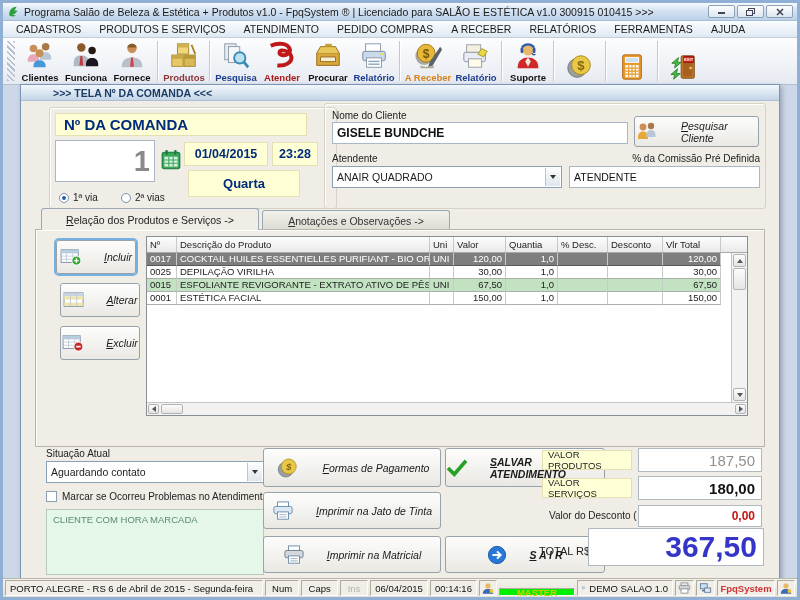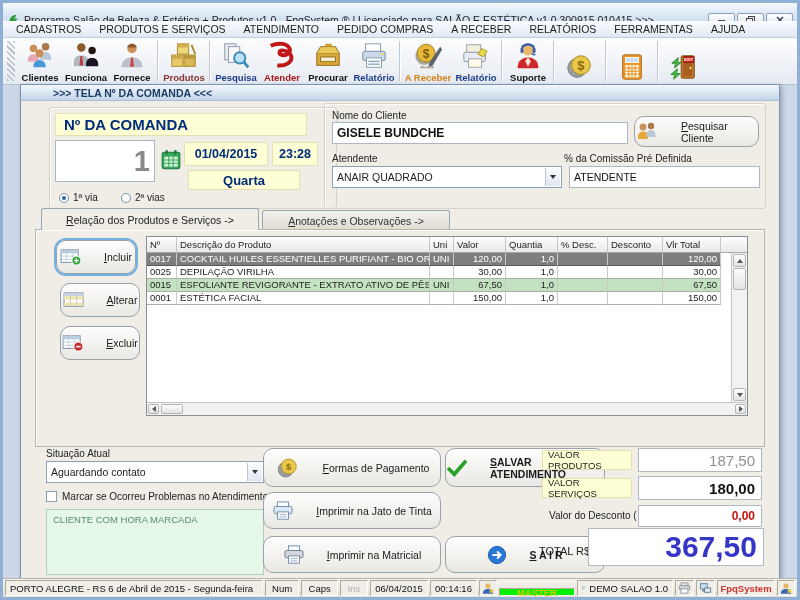--- a/index.html
+++ b/index.html
@@ -1,20 +1,20 @@
 <!DOCTYPE html>
 <html><head>
 <meta charset="utf-8">
 <style>
   html,body{margin:0;padding:0;background:#9aa8b8;}
   *{box-sizing:border-box;}
   .screen{position:relative;width:800px;height:600px;margin:0 auto;background:#ccd8e8;
     border:3px solid #8fb0d4;overflow:hidden;font-family:"Liberation Sans",sans-serif;color:#222;}
   
-  .titlebar{position:absolute;left:0;top:0;width:794px;height:34px;display:flex;align-items:center;
+  .titlebar{position:absolute;left:0;top:0;width:794px;height:18px;display:flex;align-items:center;
     padding:0 4px;background:linear-gradient(#f6fafd,#d4e2f2 45%,#bcd2e8);border-bottom:1px solid #a8bcd4;}
   .titlebar .t-txt{font-size:10.5px;color:#1a1a1a;white-space:nowrap;overflow:hidden;flex:1;margin-left:4px;}
   .winbtns{display:flex;gap:2px;}
   .winbtn{width:27px;height:13px;border:1px solid #8ca0b8;border-radius:2px;
     background:linear-gradient(#fdfefe,#dce6f0);display:flex;align-items:center;justify-content:center;}
   .winbtn svg{display:block}
   
   .menubar{position:absolute;left:0;top:18px;width:794px;height:17px;display:flex;align-items:center;
     background:linear-gradient(#fbfdff,#dfe8f2);border-bottom:1px solid #c2cedc;padding-left:4px;}
   .menubar span{font-size:10.5px;color:#1c1c1c;padding:0 9px;cursor:default;}
@@ -35,23 +35,23 @@
     display:flex;align-items:center;padding-left:32px;font-size:10.5px;font-weight:bold;color:#1c3c64;}
   .cbody{position:absolute;left:0;top:16px;width:758px;height:479px;}
   .gbox{position:absolute;border:1px solid #d6d2c8;border-radius:3px;box-shadow:inset 1px 1px 0 #fff;}
   .ylbl{background:#ffffd6;border:1px solid #e4e0b4;color:#002c7c;font-weight:bold;}
   .inp{background:#fff;border:1px solid #aab8c6;font-size:11px;color:#111;display:flex;align-items:center;padding:0 4px;}
   .combo{position:absolute;background:#fff;border:1px solid #8aa0b4;display:flex;align-items:center;
     font-size:10.5px;padding-left:4px;cursor:pointer;}
   .combo .dd{position:absolute;right:1px;top:1px;bottom:1px;width:15px;
     background:linear-gradient(#fbfcfd,#dfe6ee);border-left:1px solid #b8c4d0;display:flex;align-items:center;justify-content:center;}
   .arrow-dn{width:0;height:0;border-left:3.5px solid transparent;border-right:3.5px solid transparent;border-top:4px solid #333;}
-  .btn3d{position:absolute;background:linear-gradient(#fdfdfc,#e9e8e3);border:1px solid #98a2aa;border-radius:10px;
+  .btn3d{position:absolute;background:linear-gradient(#fdfdfc,#e9e8e3);border:1px solid #98a2aa;border-radius:3px;
     box-shadow:inset 0 1px 0 #fff;display:flex;align-items:center;justify-content:center;gap:22px;
-    font-size:10.5px;color:#1a1a1a;cursor:pointer;}
+    font-size:10.5px;color:#1a1a1a;cursor:pointer;font-style:italic;}
   .btn3d.focus{outline:2px solid #74b0e0;outline-offset:0;}
   .u1::first-letter{text-decoration:underline;}
   .radio{width:10px;height:10px;border-radius:50%;border:1px solid #7a92a8;background:#fff;display:inline-block;position:relative;}
   .radio.on::after{content:"";position:absolute;left:2px;top:2px;width:4px;height:4px;border-radius:50%;background:#2860b0;}
   .chk{width:11px;height:11px;border:1px solid #8aa0b0;background:#fff;display:inline-block;}
   
   .tab{position:absolute;height:20px;display:flex;align-items:center;justify-content:center;font-size:10.5px;
     border:1px solid #9aa8b4;border-bottom:none;border-radius:3px 3px 0 0;cursor:pointer;}
   .tab.active{background:#f0ede7;z-index:3;height:22px;}
   .tab.inactive{background:linear-gradient(#f2f1ec,#dedbd2);color:#333;}
@@ -321,21 +321,21 @@
       <div class="inp" style="position:absolute;left:34px;top:39px;width:100px;height:42px;justify-content:flex-end;font-size:29px;color:#8a8a8a;font-weight:bold;">1</div>
       <span style="position:absolute;left:139px;top:48px;cursor:pointer;"><svg width="22" height="22" viewBox="0 0 20 20">
             <rect x="2" y="3" width="16" height="15" rx="2" fill="#3aa85a" stroke="#1a7838"></rect>
             <rect x="4" y="7" width="12" height="9" fill="#d8f0e0"></rect>
             <path d="M4 10h12M4 13h12M8 7v9M12 7v9" stroke="#3aa85a" stroke-width="1"></path>
             <rect x="5" y="1" width="2" height="4" fill="#1a7838"></rect>
             <rect x="13" y="1" width="2" height="4" fill="#1a7838"></rect>
           </svg></span>
       <div class="ylbl" style="position:absolute;left:163px;top:41px;width:84px;height:24px;display:flex;align-items:center;justify-content:center;font-size:12.5px;">01/04/2015</div>
       <div class="ylbl" style="position:absolute;left:251px;top:41px;width:46px;height:24px;display:flex;align-items:center;justify-content:center;font-size:12.5px;">23:28</div>
-      <div class="ylbl" style="position:absolute;left:167px;top:69px;width:112px;height:20px;display:flex;align-items:center;justify-content:center;font-size:13px;">Quarta</div>
+      <div class="ylbl" style="position:absolute;left:167px;top:69px;width:112px;height:27px;display:flex;align-items:center;justify-content:center;font-size:13px;">Quarta</div>
       <span style="position:absolute;left:38px;top:91px;display:flex;align-items:center;gap:4px;">
           <span class="radio on"></span>
           <span style="font-size:10px;">1ª via</span>
         </span>
       <span style="position:absolute;left:100px;top:91px;display:flex;align-items:center;gap:4px;">
           <span class="radio"></span>
           <span style="font-size:10px;">2ª vias</span>
         </span>
 
       <div class="gbox" style="left:303px;top:2px;width:442px;height:106px;"></div>
@@ -352,21 +352,21 @@
           </span>
         <span class="u1">Pesquisar Cliente</span>
       </div>
       <span class="flbl" style="left:311px;top:52px;">Atendente</span>
       <div class="combo" style="left:311px;top:65px;width:230px;height:22px;">
         <span>ANAIR QUADRADO</span>
         <span class="dd">
             <span class="arrow-dn"></span>
           </span>
       </div>
-      <span class="flbl" style="left:543px;top:52px;width:196px;">% da Comissão Pré Definida</span>
+      <span class="flbl" style="left:543px;top:52px;width:196px;text-align:right;">% da Comissão Pré Definida</span>
       <div class="inp" style="position:absolute;left:548px;top:65px;width:191px;height:22px;font-size:10.5px;">ATENDENTE</div>
 
       <div class="tab active u1" style="left:20px;top:107px;width:218px;">
           <span class="u1">Relação dos Produtos e Serviços  -&gt;</span>
         </div>
       <div class="tab inactive u1" style="left:241px;top:109px;width:188px;">
           <span class="u1">Anotações e Observações  -&gt;</span>
         </div>
 
       <div class="panel" style="left:14px;top:128px;width:730px;height:218px;">

